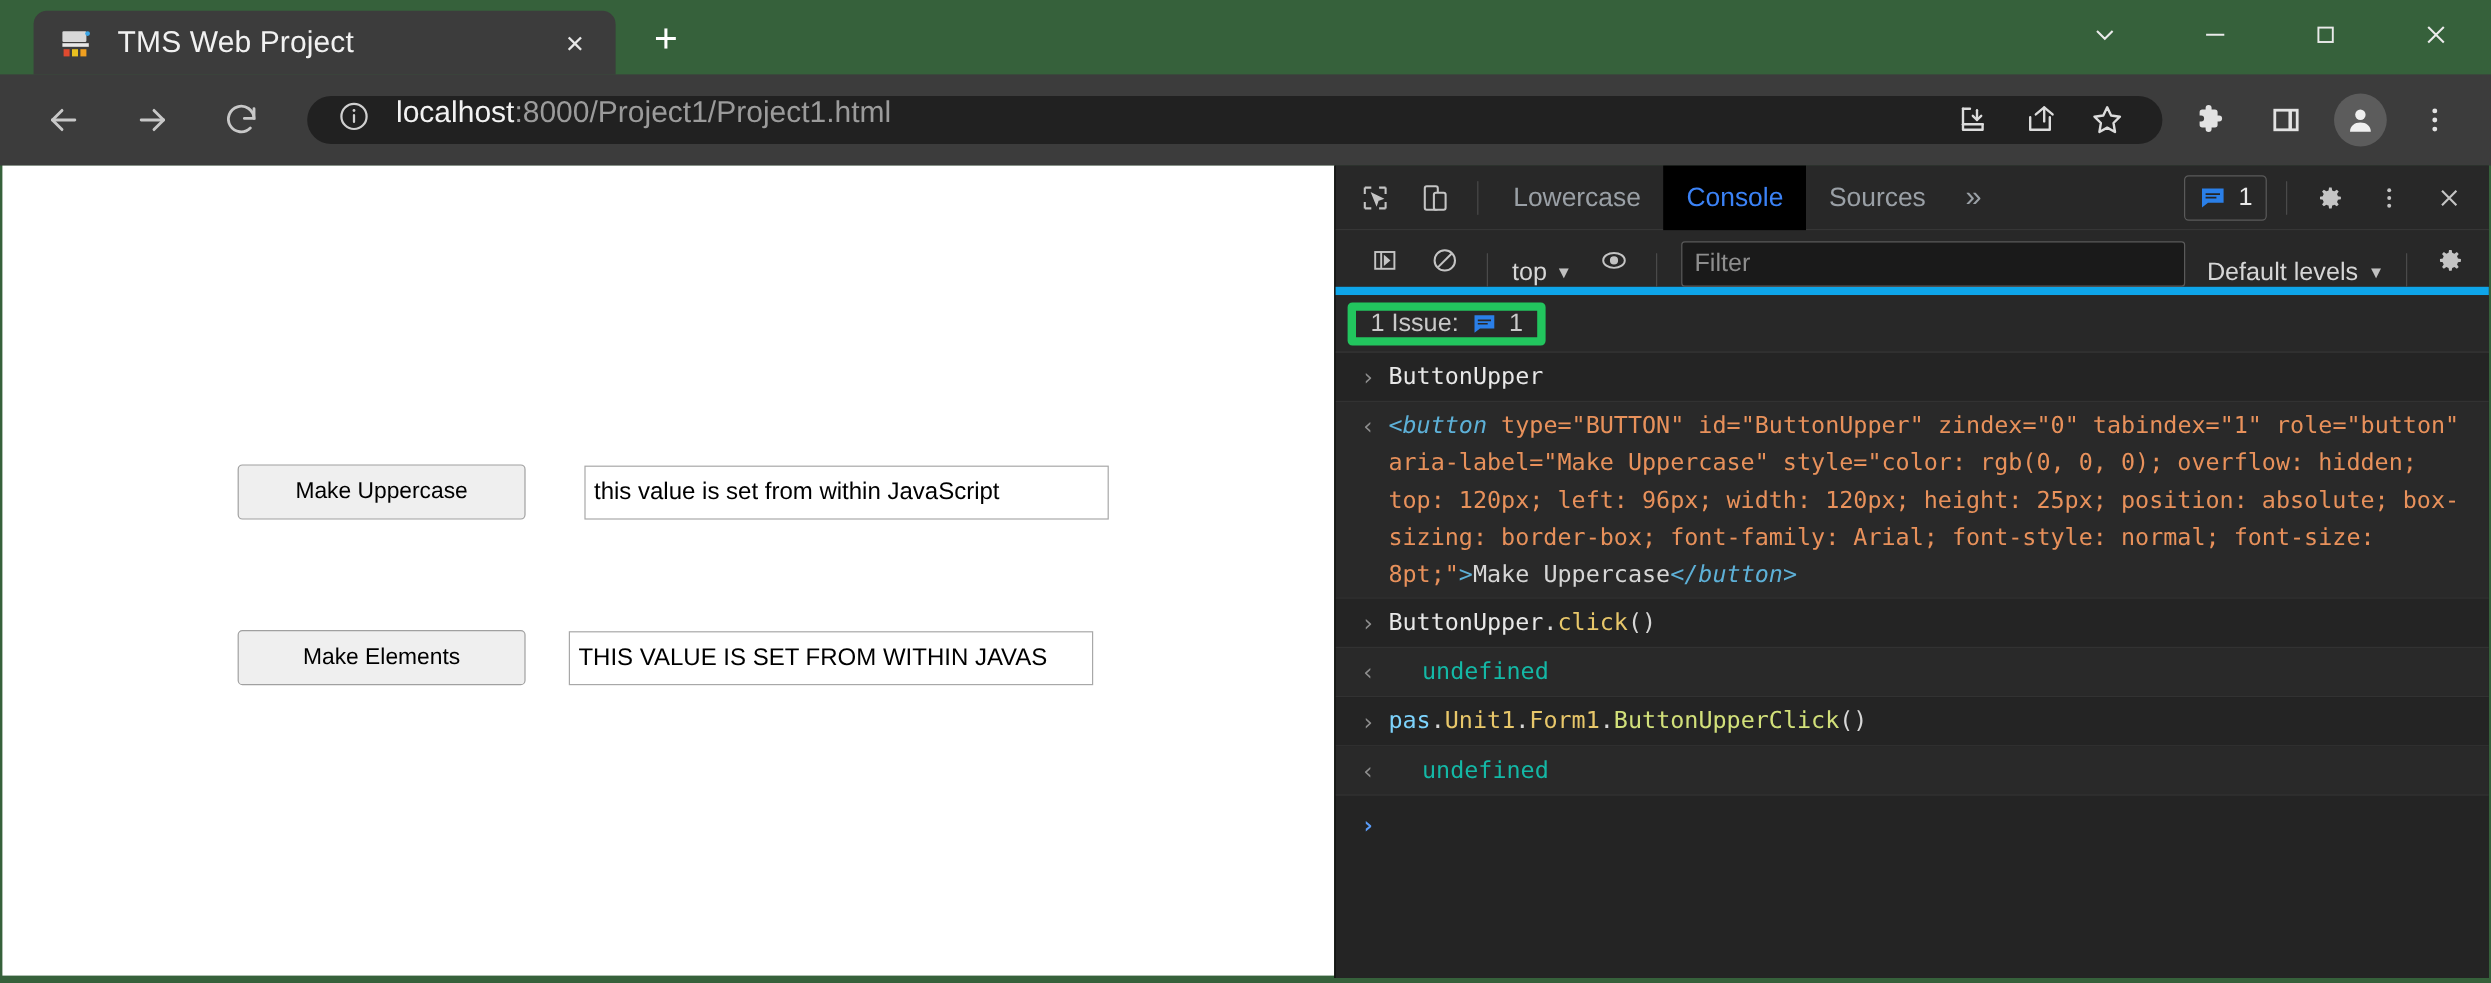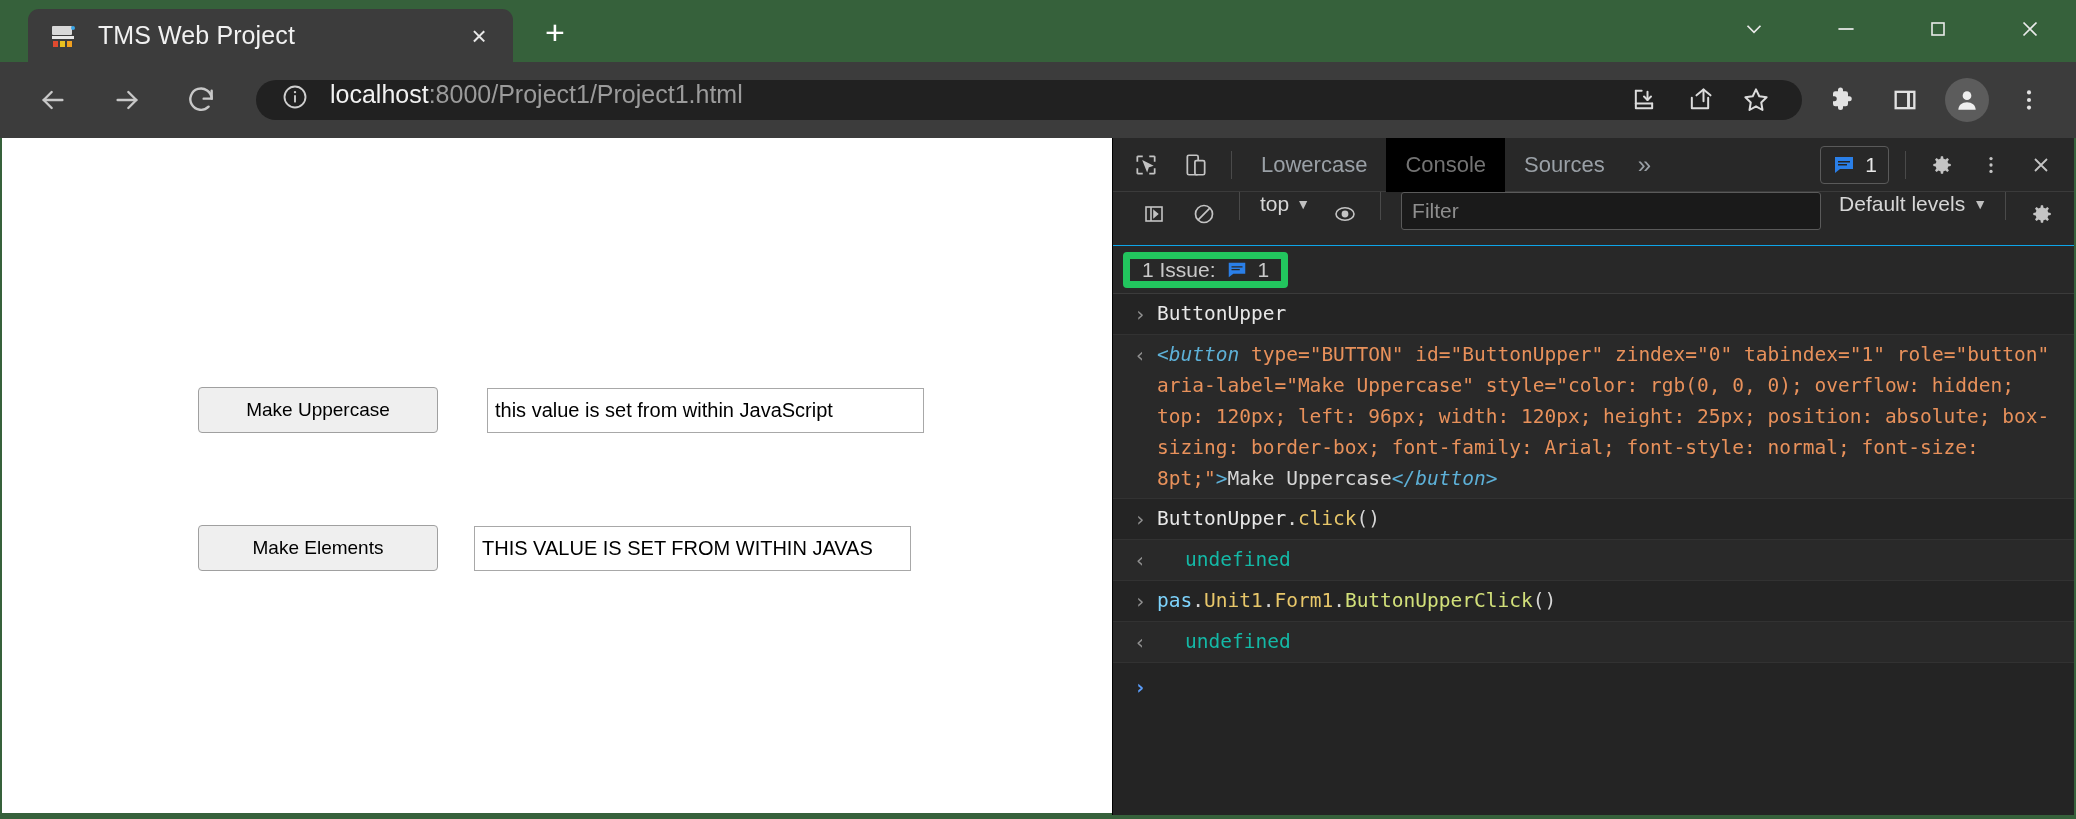--- a/index.html
+++ b/index.html
@@ -139,33 +139,33 @@
     height: 54px; flex: 0 0 54px; display: flex; align-items: center;
     background: #282828; border-bottom: 1px solid #3b3b3b;
   }
   .dt-ibtn { width: 50px; height: 44px; display: flex; align-items: center; justify-content: center; color: #c4c4c4; }
   .dt-ibtn:first-child { margin-left: 8px; }
   .dt-sep { width: 1px; height: 28px; background: #4a4a4a; margin: 0 10px; }
   .dt-tab {
     height: 54px; padding: 0 19px; display: flex; align-items: center;
     color: #9aa0a6; font-size: 22px; white-space: nowrap;
   }
-  .dt-tab.active { color: #737373; background: #000000; }
+  .dt-tab.active { color: #3b82f6; background: #000000; }
   .dt-more { padding: 0 14px; color: #9aa0a6; font-size: 24px; display: flex; align-items: center; height: 54px; }
   .dt-right { margin-left: auto; display: flex; align-items: center; padding-right: 8px; }
   .issues-pill {
     display: flex; align-items: center; gap: 9px;
     border: 1px solid #5a5a5a; border-radius: 4px;
     height: 38px; padding: 0 11px; margin-right: 6px;
   }
   .issues-pill .cnt { color: #e8e8e8; font-size: 21px; }
 
   .dt-filterbar {
-    height: 54px; flex: 0 0 54px; display: flex; align-items: flex-start;
-    background: #282828; border-bottom: 1px solid #0ea5e9; padding: 0 8px;
+    height: 54px; flex: 0 0 54px; display: flex; align-items: flex-end;
+    background: #282828; border-bottom: 7px solid #0ea5e9; padding: 0 8px;
   }
   .ctx-select { display: flex; align-items: center; gap: 7px; color: #d6d6d6; font-size: 21px; padding: 0 10px; }
   .caret { font-size: 14px; color: #c0c0c0; }
   .filter-input {
     flex: 1; height: 38px; margin: 0 10px;
     background: #1a1a1a; border: 1px solid #5a5a5a; border-radius: 3px;
     display: flex; align-items: center; padding: 0 10px;
     color: #8e8e8e; font-size: 21px;
   }
   .levels { display: flex; align-items: center; gap: 8px; color: #d6d6d6; font-size: 21px; padding: 0 8px; }

